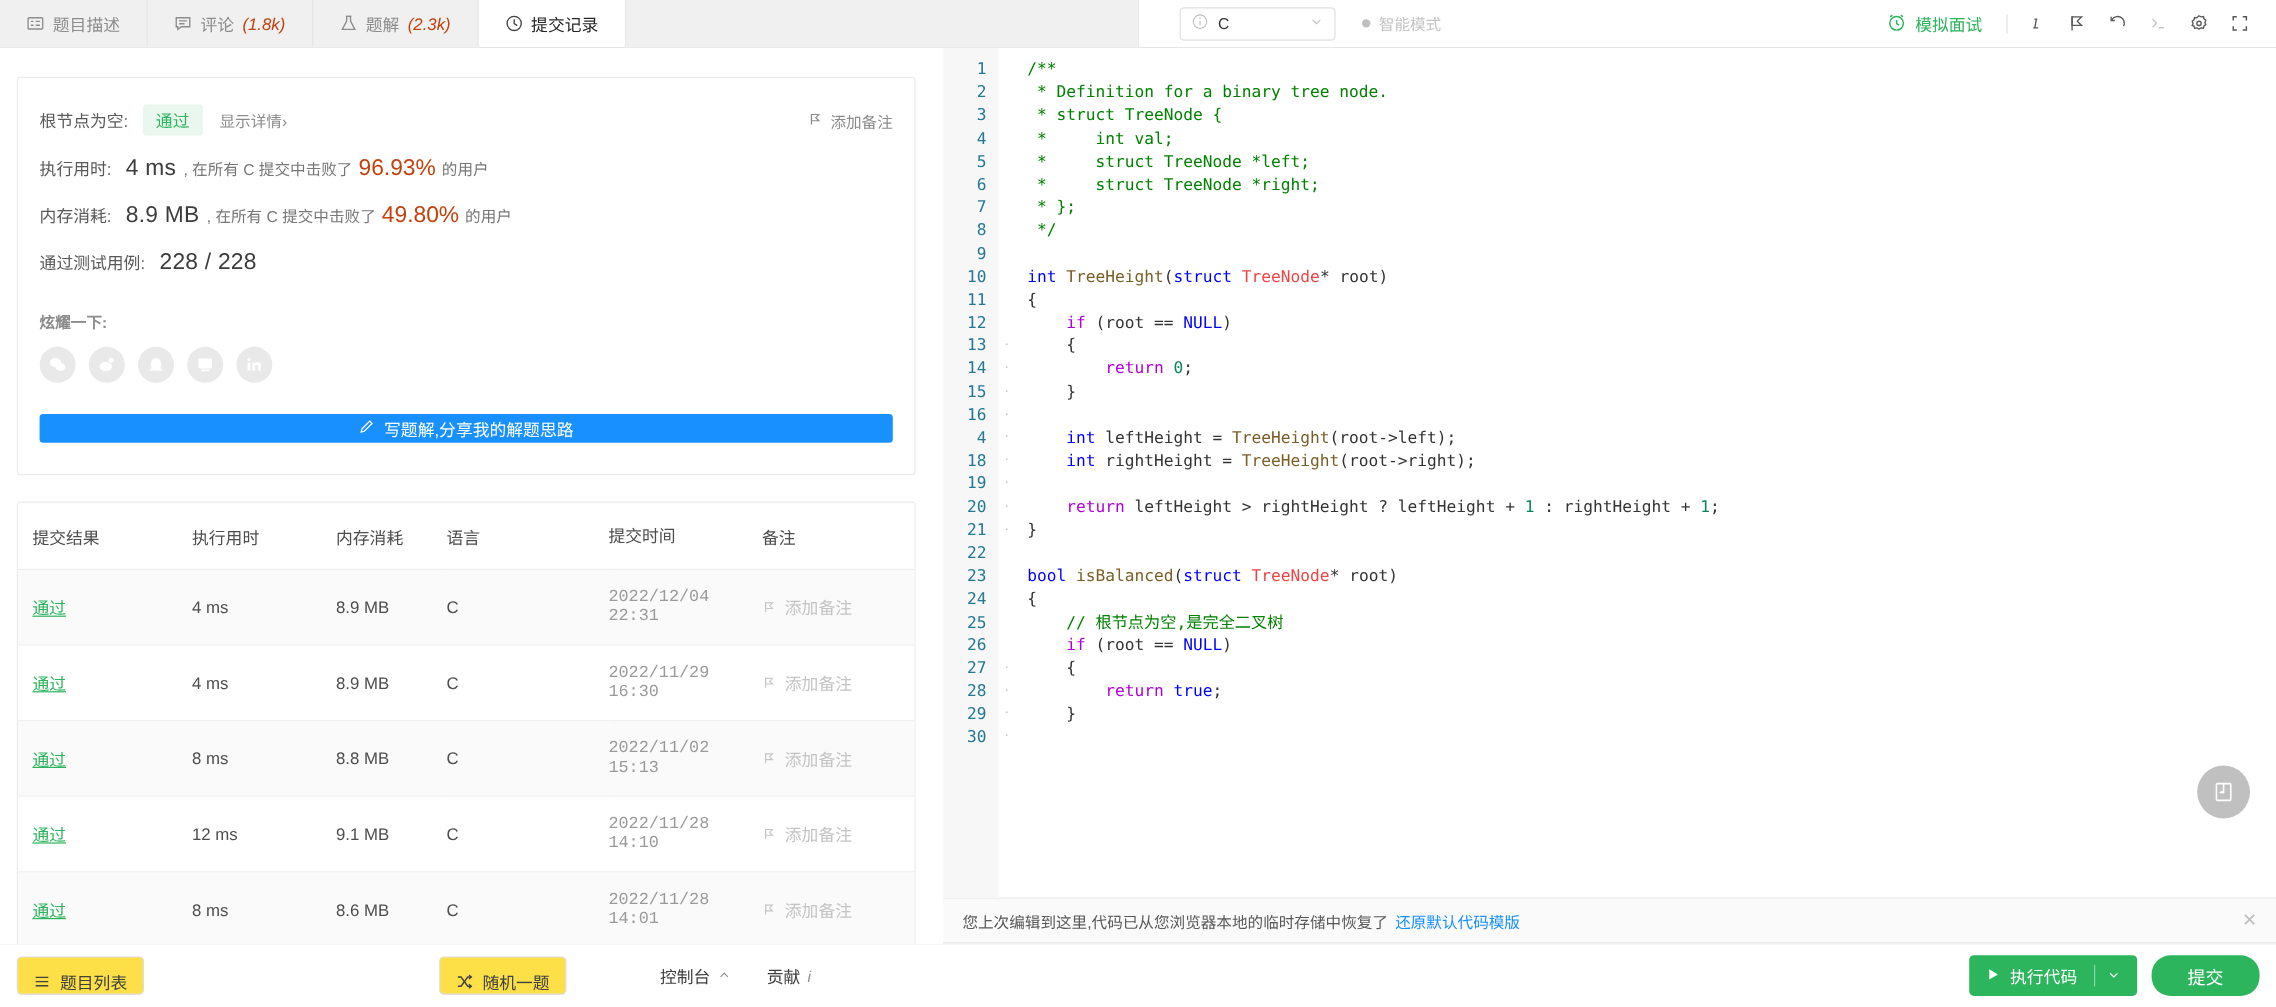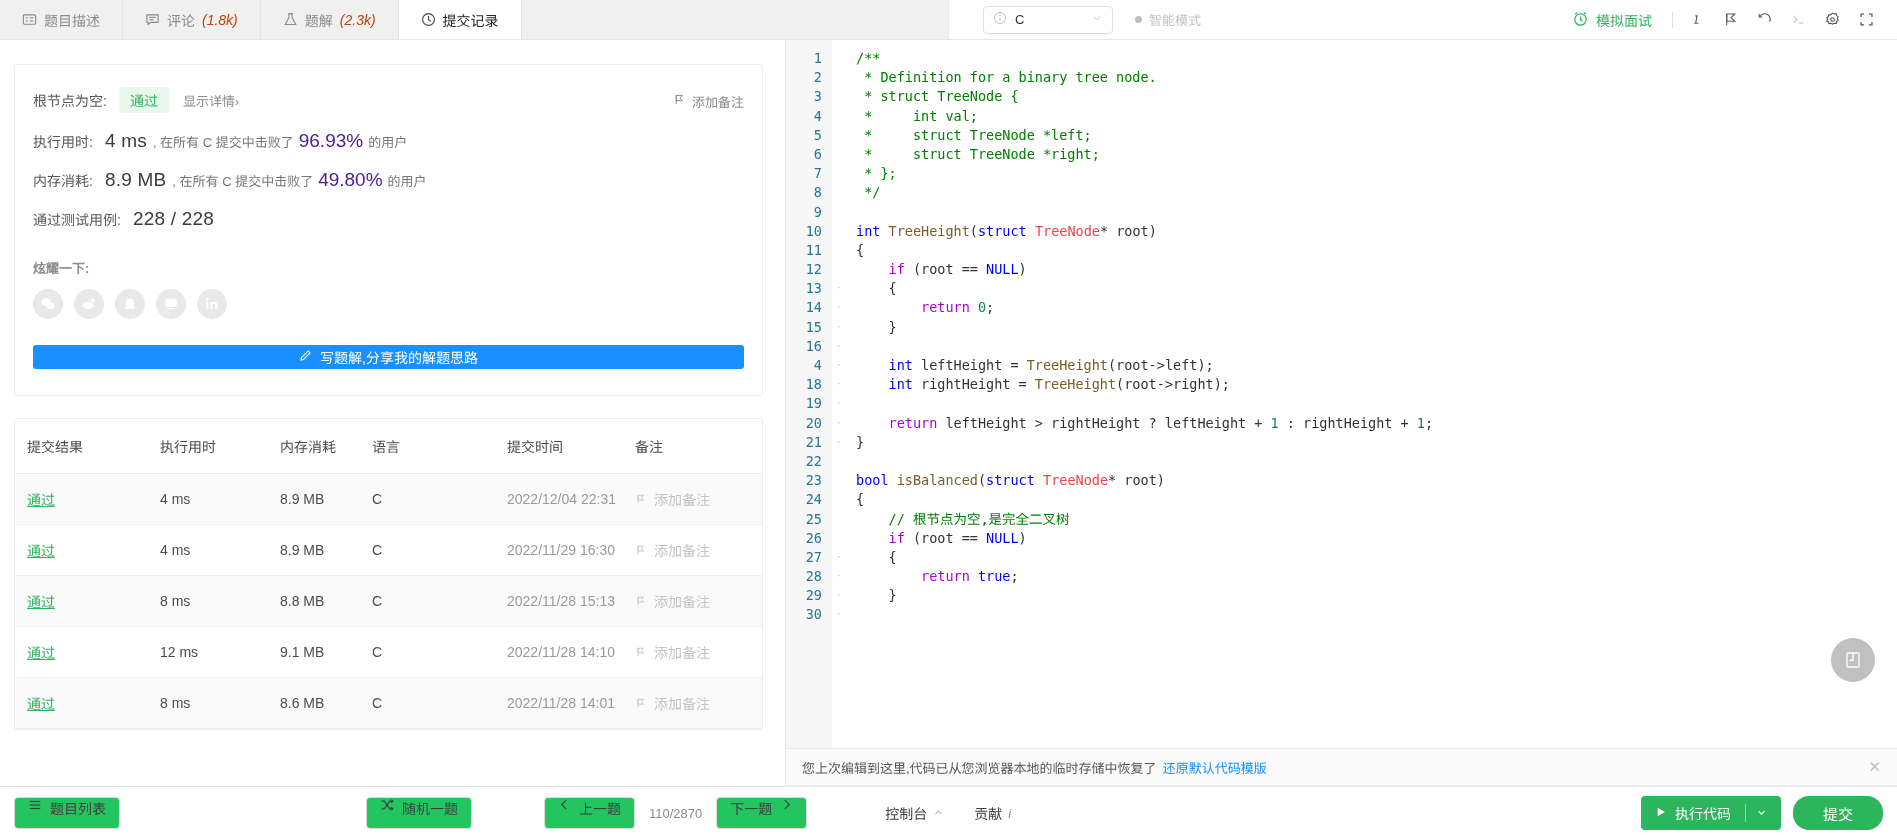--- a/index.html
+++ b/index.html
@@ -65,21 +65,21 @@
   .rrow { display: flex; align-items: baseline; margin-bottom: 17px; font-size: 14px; color: #606266; }
   .rrow:last-child { margin-bottom: 0; }
   .rlabel { color: #595959; font-size: 14px; }
   .pass-badge {
     color: #2db55d; background: #eaf7ee; border-radius: 3px;
     padding: 3px 11px; font-size: 14px; margin-left: 12px; font-weight: 400;
   }
   .detail-link { color: #8c8c8c; font-size: 13px; margin-left: 14px; cursor: pointer; }
   .big { font-size: 19px; color: #3c3c3c; font-weight: 400; margin: 0 6px 0 12px; letter-spacing: .2px; }
   .mid { font-size: 13px; color: #777; }
-  .pct { font-size: 19px; color: #4c1d95; margin: 0 5px; text-align: center; }
+  .pct { font-size: 19px; color: #c2410c; margin: 0 5px; text-align: center; }
   .note-btn { margin-left: auto; font-size: 13px; color: #8c8c8c; display: flex; align-items: center; gap: 6px; cursor: pointer; }
 
   .share-label { font-size: 13px; color: #8c8c8c; margin-bottom: 12px; }
   .share-icons { display: flex; gap: 11px; }
   .sicon {
     width: 30px; height: 30px; border-radius: 50%; background: #e9e9e9;
     display: flex; align-items: center; justify-content: center; cursor: pointer; color: #fff;
   }
   .solution-btn {
     margin-top: 26px; height: 24px; background: #1890ff; color: #fff; border: none;
@@ -98,21 +98,21 @@
     text-align: left; font-size: 14px; font-weight: 400; color: #4d4d4d;
     padding: 17px 0 17px 0; background: #fff; border-bottom: 1px solid #ededed;
   }
   tbody td { font-size: 14px; padding: 15px 0; color: #4d4d4d; border-bottom: 1px solid #f0f0f0; }
   tbody tr:nth-child(odd) { background: #fafafa; }
   tbody tr:nth-child(even) { background: #fff; }
   .c1 { width: 145px; padding-left: 12px !important; }
   .c2 { width: 120px; }
   .c3 { width: 92px; }
   .c4 { width: 135px; }
-  .c5 { width: 128px; }
+  .c5 { width: 128px; font-family: Liberation Mono, monospace; }
   .c6 { width: auto; }
   .status-pass { color: #2db55d; text-decoration: underline; cursor: pointer; }
   .td-time { color: #9a9a9a; }
   .td-note { color: #c4c4c4; display: flex; align-items: center; gap: 7px; cursor: pointer; }
 
   
   .right { flex: 1; display: flex; flex-direction: column; min-width: 0; background: #fff; position: relative; }
   .editor { flex: 1; overflow: hidden; position: relative; display: flex; font-family: "DejaVu Sans Mono", "Liberation Mono", monospace; }
   .gutter-bg { position:absolute; left:0; top:0; bottom:0; width: 46px; background: #f7f7f7; }
   .code-area { display: flex; width: 100%; font-size: 13.5px; line-height: 19.2px; padding-top: 9px; position: relative; }
@@ -143,22 +143,22 @@
     background: #a9a9a9; border-radius: 50%; display: flex; align-items: center;
     justify-content: center; color: #fff; cursor: pointer; opacity: .72;
   }
 
   
   .bottombar {
     height: 53px; flex: 0 0 53px; display: flex; align-items: center;
     background: #fff; border-top: 1px solid #e7e7e7; padding: 0 14px; gap: 0;
   }
   .btn-outline {
-    display: flex; align-items: flex-start; gap: 8px; height: 32px; padding: 0 13px;
-    border: 1px solid #dcdcdc; border-radius: 4px; background: #22c55e; font-size: 14px;
+    display: flex; align-items: flex-end; gap: 8px; height: 32px; padding: 0 13px;
+    border: 1px solid #dcdcdc; border-radius: 4px; background: #fde047; font-size: 14px;
     color: #404040; cursor: pointer; font-family: inherit;
   }
   .nav-group { display: flex; align-items: center; gap: 0; margin-left: 72px; }
   .counter { font-size: 13px; color: #8c8c8c; margin: 0 14px; }
   .rand { margin-left: 246px; }
   .console-grp { display: flex; align-items: center; gap: 6px; margin-left: 78px; font-size: 14px; color: #404040; cursor: pointer; }
   .contrib { display: flex; align-items: center; gap: 6px; margin-left: 30px; font-size: 14px; color: #404040; cursor: pointer; }
   .right-btns { margin-left: auto; display: flex; align-items: center; gap: 12px; }
   .btn-run {
     display: flex; align-items: center; gap: 8px; height: 34px; padding: 0 14px;
@@ -436,21 +436,21 @@
                     </svg>
                     <span>添加备注</span>
                   </span>
                 </td>
             </tr>
             <tr>
               <td class="c1"><span class="status-pass">通过</span></td>
               <td class="c2">8 ms</td>
               <td class="c3">8.8 MB</td>
               <td class="c4">C</td>
-              <td class="c5 td-time">2022/11/28 15:13</td>
+              <td class="c5 td-time">2022/11/02 15:13</td>
               <td class="c6">
                   <span class="td-note">
                     <svg width="12" height="12" viewBox="0 0 16 16" fill="none" stroke="#c4c4c4" stroke-width="1.2">
                       <path d="M4 2.5v11"></path>
                       <path d="M4 3h7.6L8.4 6.2l3.2 3.2H4z"></path>
                     </svg>
                     <span>添加备注</span>
                   </span>
                 </td>
             </tr>
@@ -596,39 +596,20 @@
         <svg width="14" height="14" viewBox="0 0 16 16" fill="none" stroke="#404040" stroke-width="1.3">
           <path d="M1.8 3.6h3l6.4 8.8h3"></path>
             <path d="M1.8 12.4h3l6.4-8.8h3"></path>
           <path d="M12.4 1.8l2.2 1.8-2.2 1.8"></path>
             <path d="M12.4 10.6l2.2 1.8-2.2 1.8"></path>
         </svg>
       </span>
       <span>随机一题</span>
     </button>
 
-    <div class="nav-group">
-      <button class="btn-outline">
-        <span>
-          <svg width="13" height="13" viewBox="0 0 16 16" fill="none" stroke="#404040" stroke-width="1.4">
-              <path d="M10 2.6L4.6 8 10 13.4"></path>
-            </svg>
-        </span>
-        <span>上一题</span>
-      </button>
-      <span class="counter">110/2870</span>
-      <button class="btn-outline">
-        <span>下一题</span>
-        <span>
-          <svg width="13" height="13" viewBox="0 0 16 16" fill="none" stroke="#404040" stroke-width="1.4">
-              <path d="M6 2.6L11.4 8 6 13.4"></path>
-            </svg>
-        </span>
-      </button>
-    </div>
 
     <div class="console-grp">
       <span>控制台</span>
       <span>
         <svg width="11" height="11" viewBox="0 0 16 16" fill="none" stroke="#909090" stroke-width="1.4">
             <path d="M3.6 10.2L8 5.8l4.4 4.4"></path>
           </svg>
       </span>
     </div>
 

